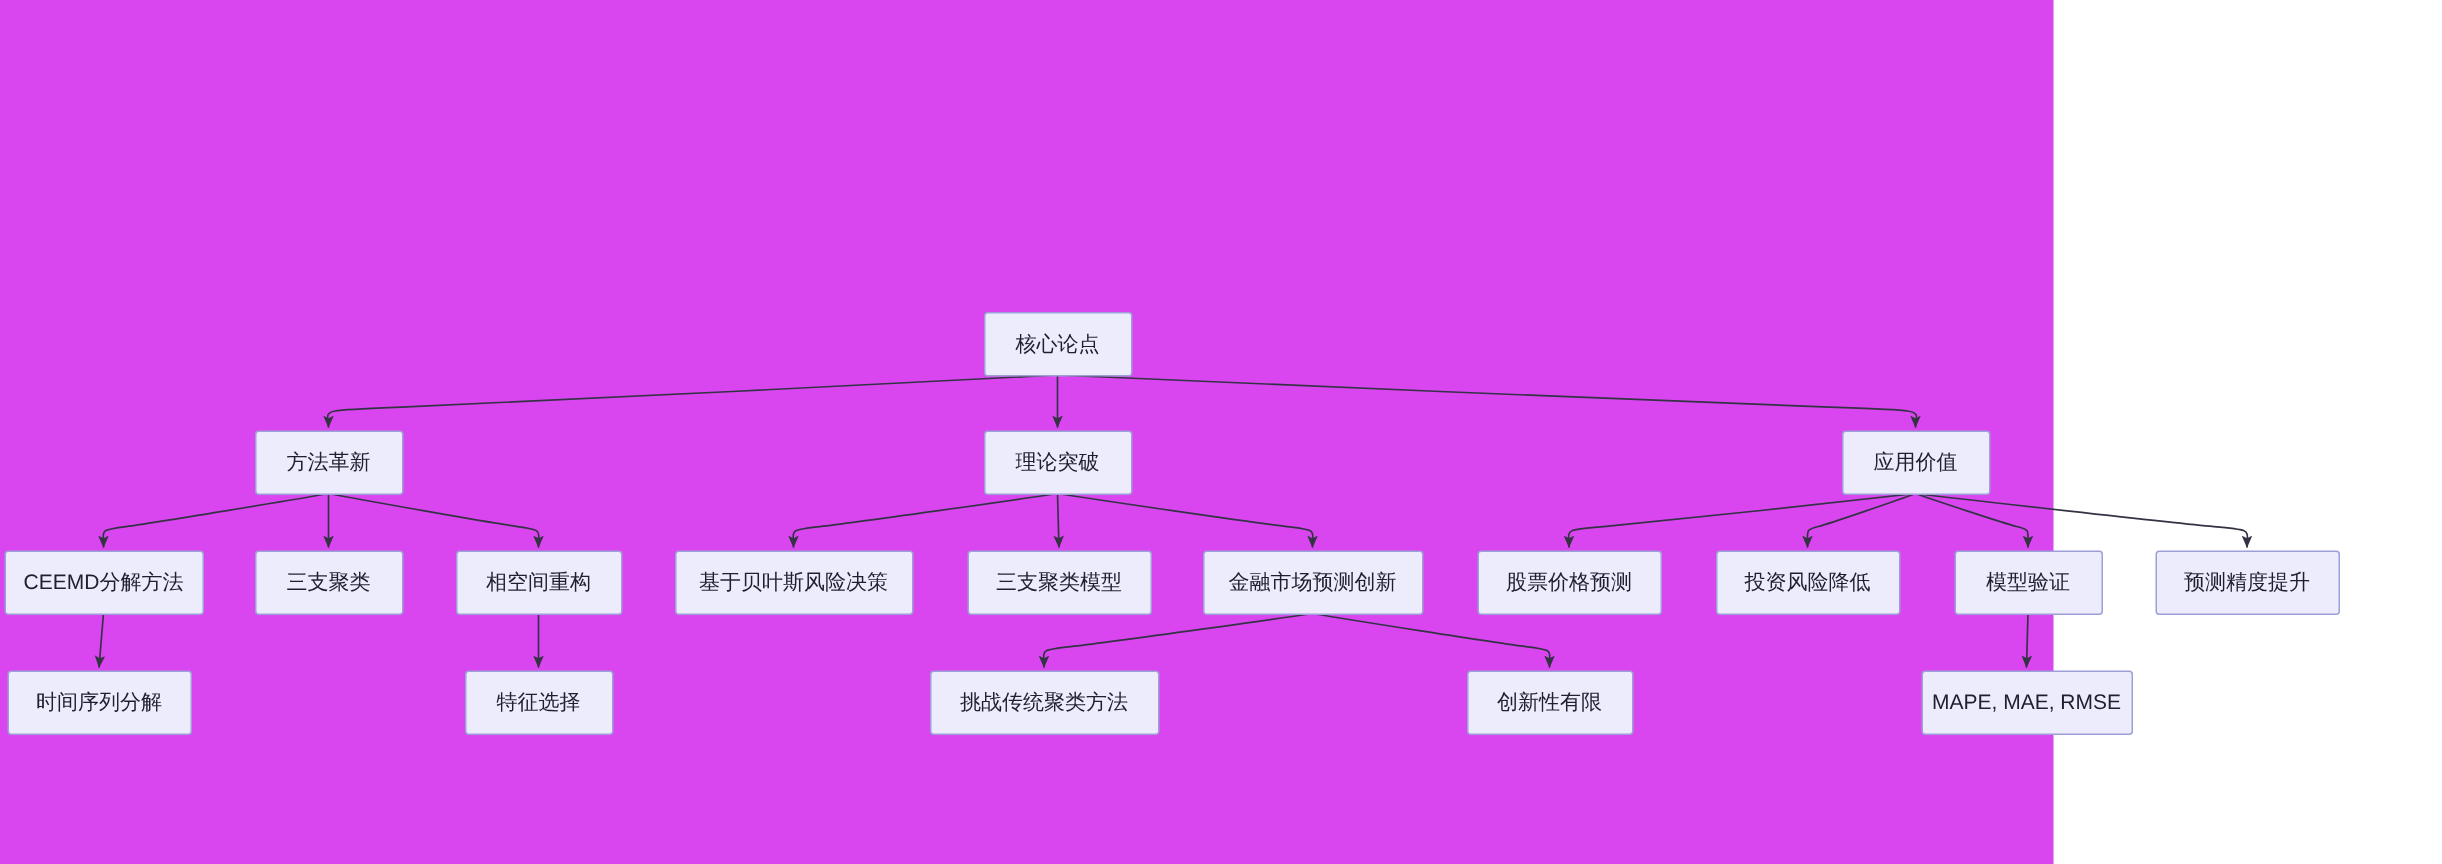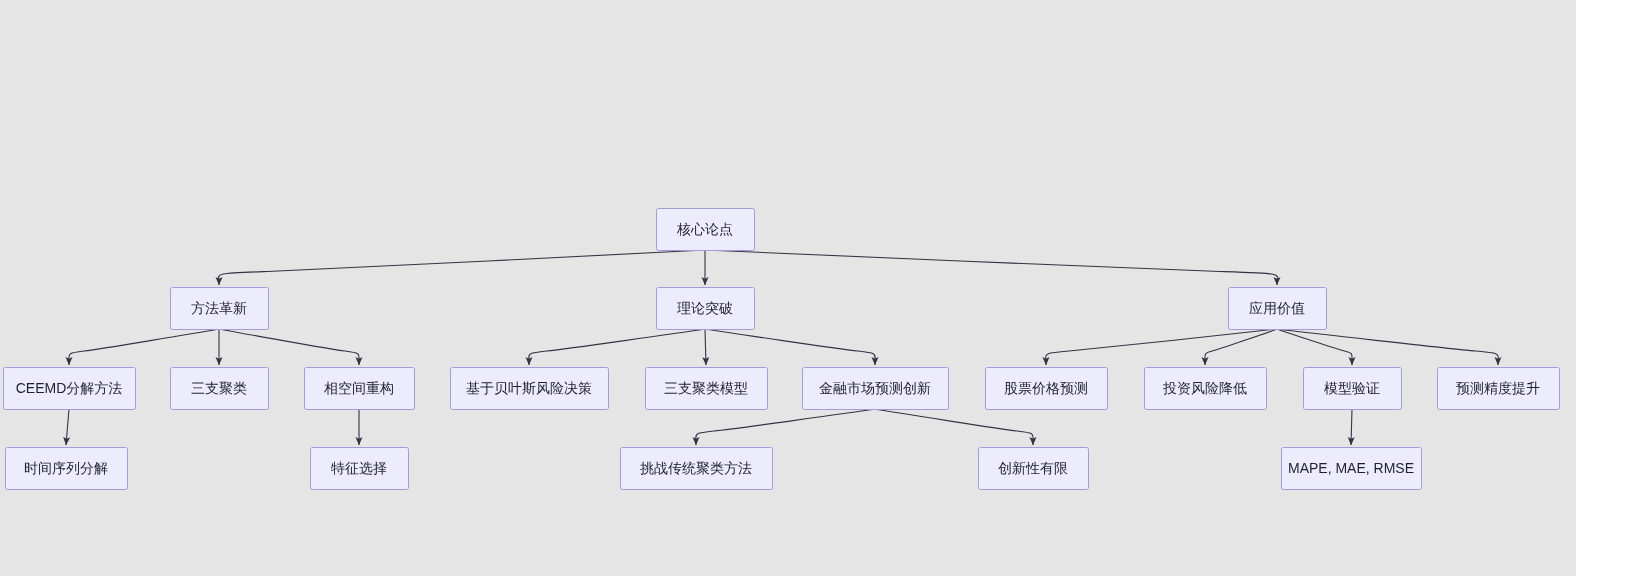--- a/index.html
+++ b/index.html
@@ -8,23 +8,23 @@
     background: #ffffff;
   }
   body {
     width: 1628px;
     height: 576px;
     font-family: "Liberation Sans", "DejaVu Sans", sans-serif;
     overflow: hidden;
   }
   #diagram-root {
     position: relative;
-    width: 1576px;
+    width: 1369px;
     height: 576px;
-    background: #e5e5e5;
+    background: #d946ef;
   }
   svg.flow {
     position: absolute;
     left: 0;
     top: 0;
     width: 1628px;
     height: 576px;
   }
   .node-rect {
     fill: #ececfd;

